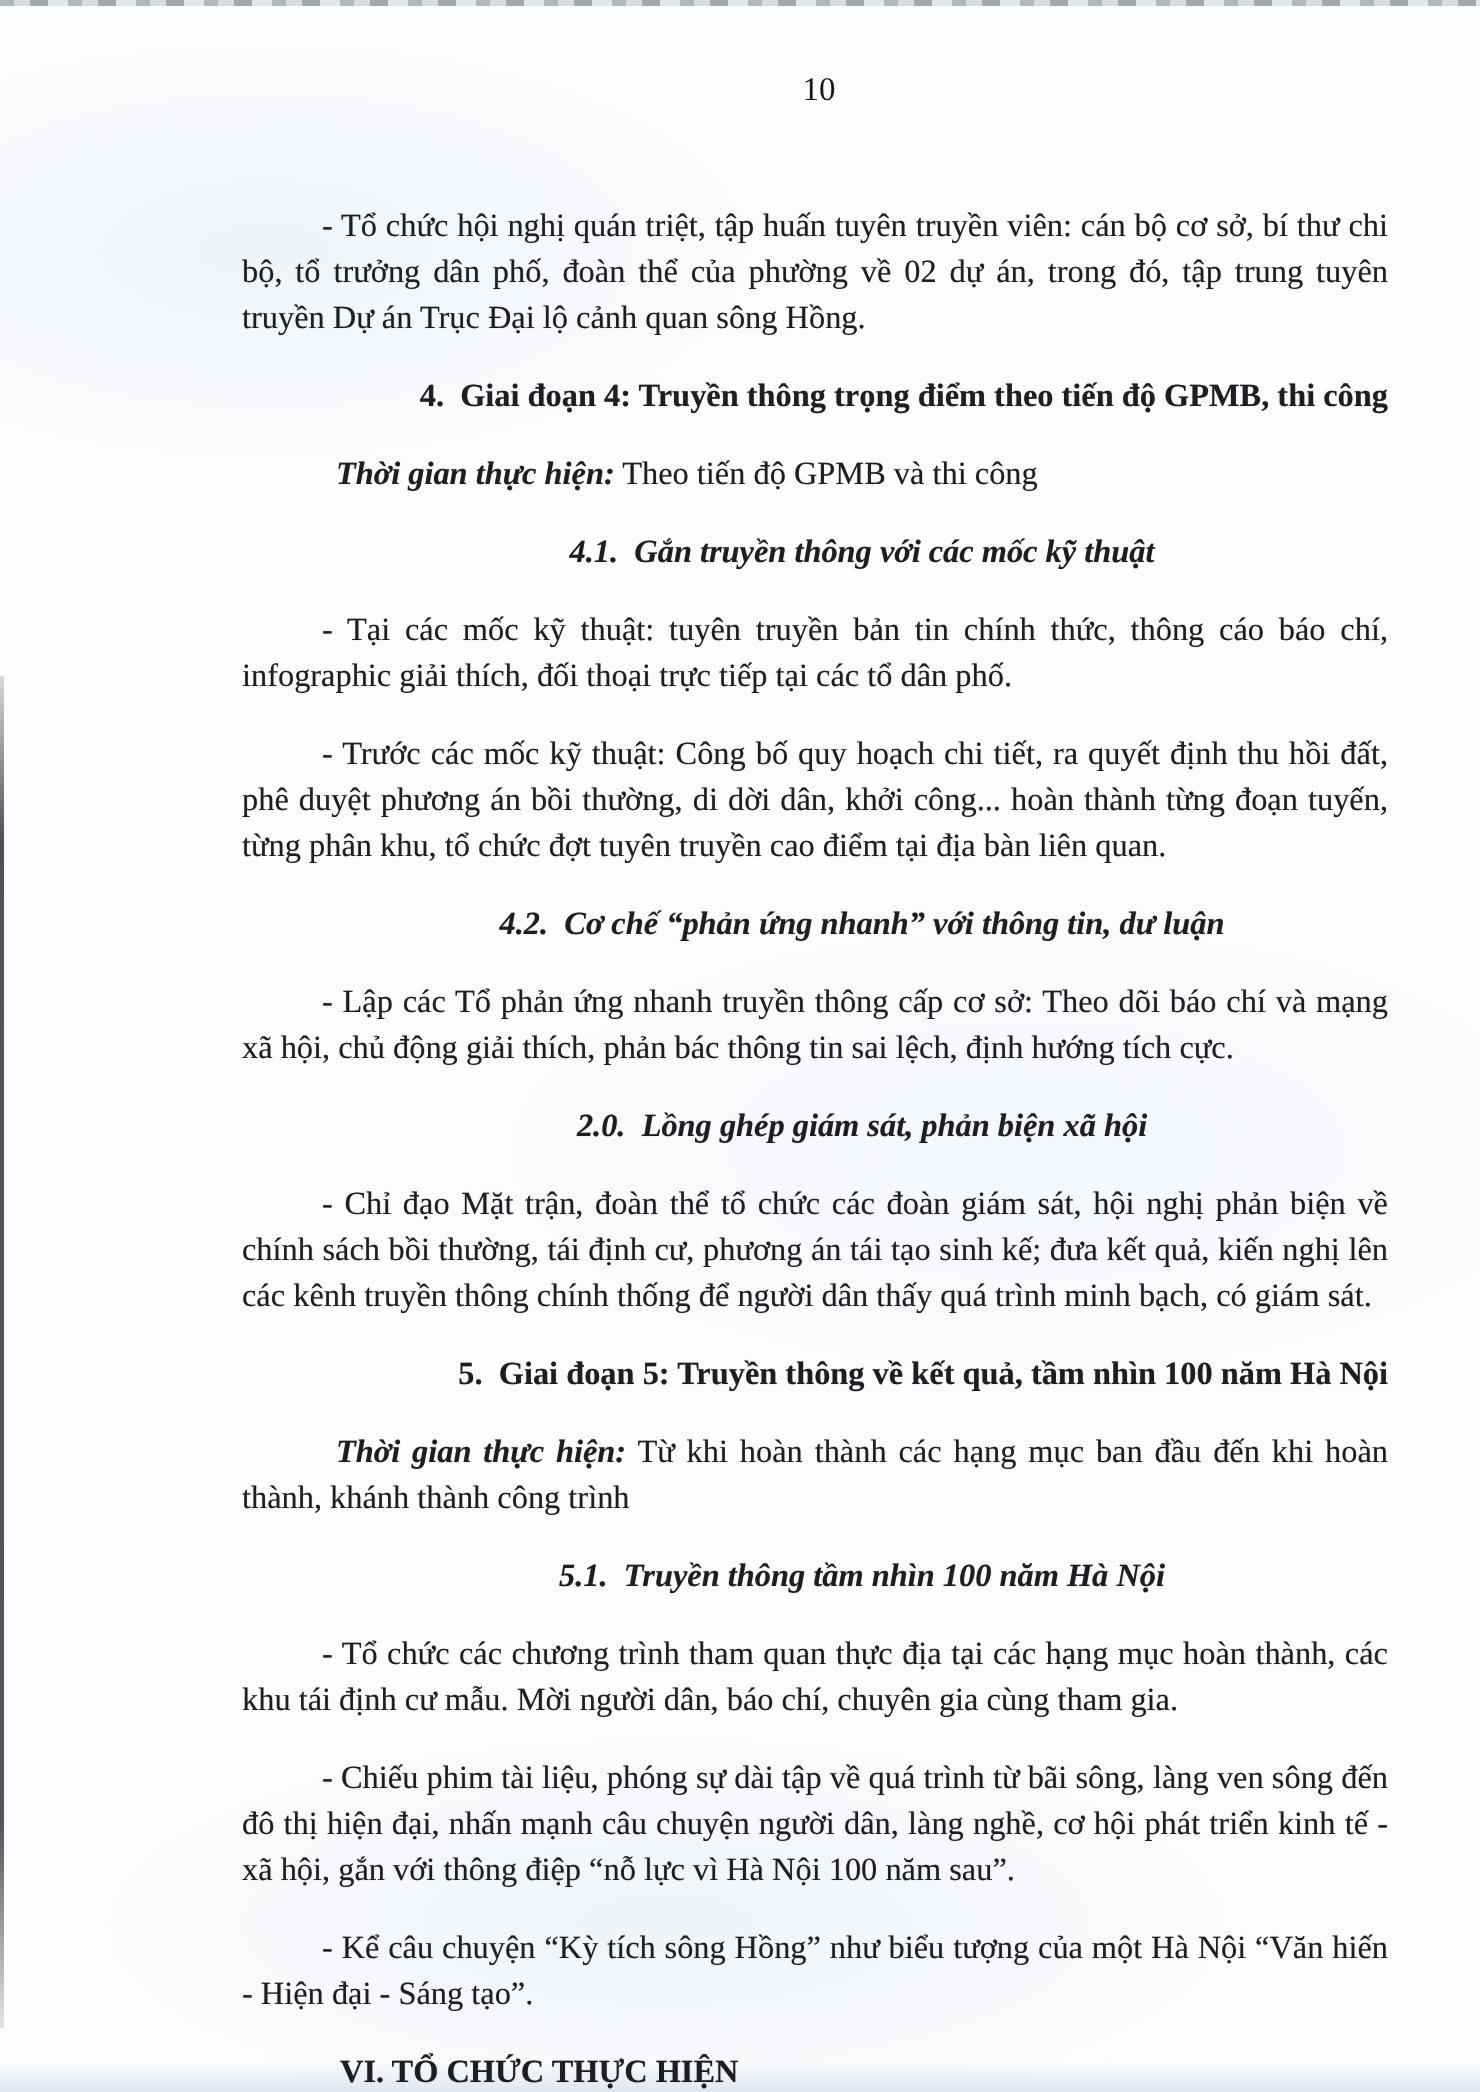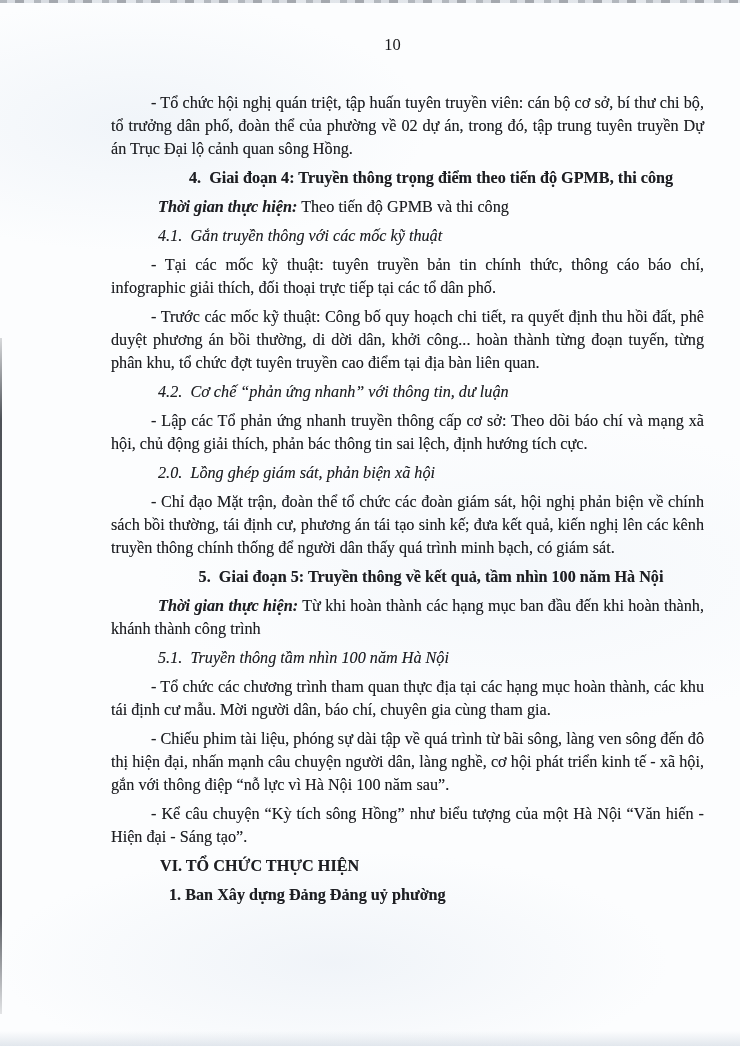--- a/index.html
+++ b/index.html
@@ -27,31 +27,31 @@
     position:absolute;left:0;top:338px;height:676px;width:2px;
     background:linear-gradient(to bottom, rgba(70,74,80,.2), #4e5258 12%, #53565c 85%, rgba(80,85,92,.15));
   }
   .bottom-smudge{
     position:absolute;left:0;bottom:0;width:740px;height:15px;
     background:linear-gradient(to top, #dde3ea, rgba(221,227,234,0));
     opacity:.85;
   }
   
   .page-number{
-    position:absolute;top:35px;left:105px;width:575px;
+    position:absolute;top:35px;left:122px;width:575px;
     text-align:center;font-size:16.5px;color:#17181b;
   }
   .content{
     position:absolute;top:86px;left:105px;width:605px;
     font-size:16.2px;line-height:23px;color:#1d1e22;
     text-shadow:0 0 .5px rgba(25,26,30,.45);
   }
-  .blk{margin:6px;text-align:justify;text-indent:40px;}
-  .heading{font-weight:700;text-align:center;text-indent:47px;}
-  .subheading{font-weight:400;font-style:italic;text-align:left;text-indent:47px;}
+  .blk{margin:16px;text-align:justify;text-indent:40px;}
+  .heading{font-weight:700;text-align:right;text-indent:47px;}
+  .subheading{font-weight:700;font-style:italic;text-align:center;text-indent:47px;}
   .time{text-indent:47px;}
   .time .lbl{font-weight:700;font-style:italic;}
   .section{font-weight:700;text-align:left;text-indent:49px;}
   .section-sub{font-weight:700;text-align:left;text-indent:58px;}
 </style>
 </head>
 <body>
 
 <div class="page">
   <div class="top-edge"></div>

